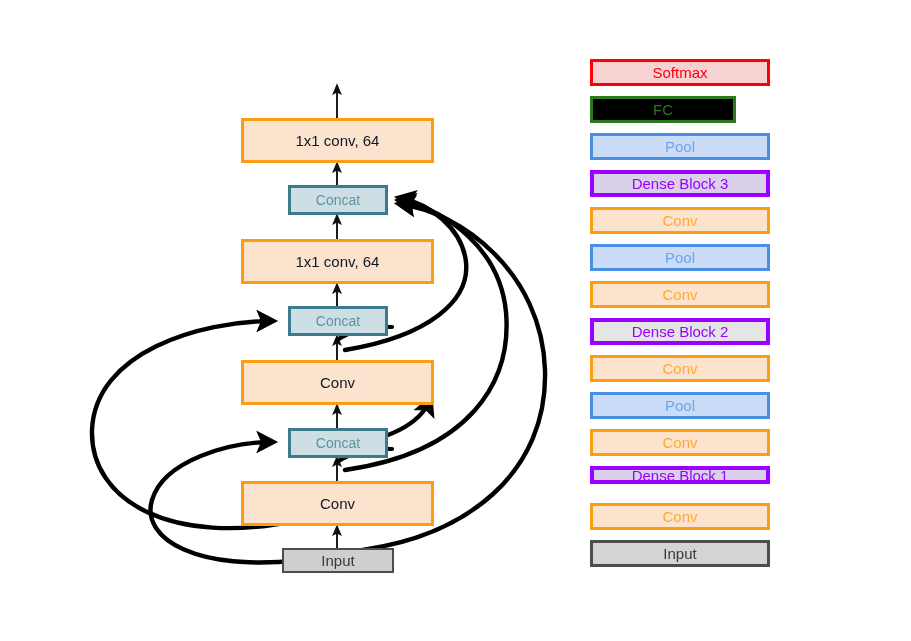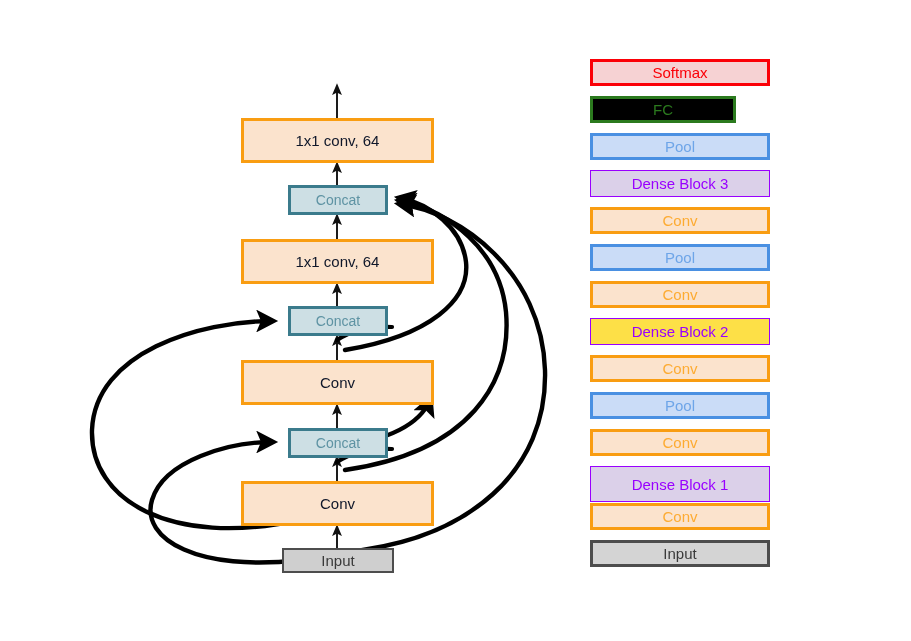--- a/index.html
+++ b/index.html
@@ -66,21 +66,21 @@
     display: flex;
     align-items: center;
     justify-content: center;
     font-size: 15px;
     white-space: nowrap;
     line-height: 1;
   }
   .s-softmax { border: 3px solid #fb0007; background: #f6d2d3; color: #fb0007; }
   .s-fc      { border: 3px solid #2b7a1e; background: #d7e7d1; color: #2b7a1e; }
   .s-pool    { border: 3px solid #4a90e2; background: #cadcf7; color: #6ea5e8; }
-  .s-dense   { border: 1px solid #737373; background: #dbd0e9; color: #9900ff; }
+  .s-dense   { border: 4px solid #737373; background: #dbd0e9; color: #9900ff; }
   .s-conv    { border: 3px solid #f99d12; background: #fbe3cd; color: #fdab32; }
   .s-input   { border: 3px solid #4d4d4d; background: #d4d4d4; color: #3a3a3a; }
 
   svg.wires {
     position: absolute;
     left: 0; top: 0;
     width: 911px; height: 641px;
     pointer-events: none;
   }
 </style>
@@ -149,22 +149,22 @@
 
 
   <div id="stack-root">
       <div class="stack-box s-softmax" style="top: 59px; left: 590px; width: 180px; height: 27px; border-color: rgb(251, 0, 7); background: rgb(246, 210, 211); color: rgb(251, 0, 7);">Softmax</div>
       <div class="stack-box s-fc" style="top: 96px; left: 590px; width: 146px; height: 27px; border-color: rgb(43, 122, 30); background: #000000; color: rgb(43, 122, 30);">FC</div>
       <div class="stack-box s-pool" style="top: 133px; left: 590px; width: 180px; height: 27px; border-color: rgb(74, 144, 226); background: rgb(202, 220, 247); color: rgb(110, 165, 232);">Pool</div>
       <div class="stack-box s-dense" style="top: 170px; left: 590px; width: 180px; height: 27px; border-color: rgb(153, 0, 255); background: rgb(219, 208, 233); color: rgb(153, 0, 255);">Dense Block 3</div>
       <div class="stack-box s-conv" style="top: 207px; left: 590px; width: 180px; height: 27px; border-color: rgb(249, 157, 18); background: rgb(251, 227, 205); color: rgb(253, 171, 50);">Conv</div>
       <div class="stack-box s-pool" style="top: 244px; left: 590px; width: 180px; height: 27px; border-color: rgb(74, 144, 226); background: rgb(202, 220, 247); color: rgb(110, 165, 232);">Pool</div>
       <div class="stack-box s-conv" style="top: 281px; left: 590px; width: 180px; height: 27px; border-color: rgb(249, 157, 18); background: rgb(251, 227, 205); color: rgb(253, 171, 50);">Conv</div>
-      <div class="stack-box s-dense" style="top: 318px; left: 590px; width: 180px; height: 27px; border-color: rgb(153, 0, 255); background: #fde047; color: rgb(153, 0, 255);">Dense Block 2</div>
+      <div class="stack-box s-dense" style="top: 318px; left: 590px; width: 180px; height: 27px; border-color: rgb(153, 0, 255); background: #e5e5e5; color: rgb(153, 0, 255);">Dense Block 2</div>
       <div class="stack-box s-conv" style="top: 355px; left: 590px; width: 180px; height: 27px; border-color: rgb(249, 157, 18); background: rgb(251, 227, 205); color: rgb(253, 171, 50);">Conv</div>
       <div class="stack-box s-pool" style="top: 392px; left: 590px; width: 180px; height: 27px; border-color: rgb(74, 144, 226); background: rgb(202, 220, 247); color: rgb(110, 165, 232);">Pool</div>
       <div class="stack-box s-conv" style="top: 429px; left: 590px; width: 180px; height: 27px; border-color: rgb(249, 157, 18); background: rgb(251, 227, 205); color: rgb(253, 171, 50);">Conv</div>
-      <div class="stack-box s-dense" style="top: 466px; left: 590px; width: 180px; height: 36px; border-color: rgb(153, 0, 255); background: rgb(219, 208, 233); color: rgb(153, 0, 255);">Dense Block 1</div>
+      <div class="stack-box s-dense" style="top: 466px; left: 590px; width: 180px; height: 18px; border-color: rgb(153, 0, 255); background: rgb(219, 208, 233); color: rgb(153, 0, 255);">Dense Block 1</div>
       <div class="stack-box s-conv" style="top: 503px; left: 590px; width: 180px; height: 27px; border-color: rgb(249, 157, 18); background: rgb(251, 227, 205); color: rgb(253, 171, 50);">Conv</div>
       <div class="stack-box s-input" style="top: 540px; left: 590px; width: 180px; height: 27px; border-color: rgb(77, 77, 77); background: rgb(212, 212, 212); color: rgb(58, 58, 58);">Input</div>
     </div>
 
 </div>
 
 </body></html>

